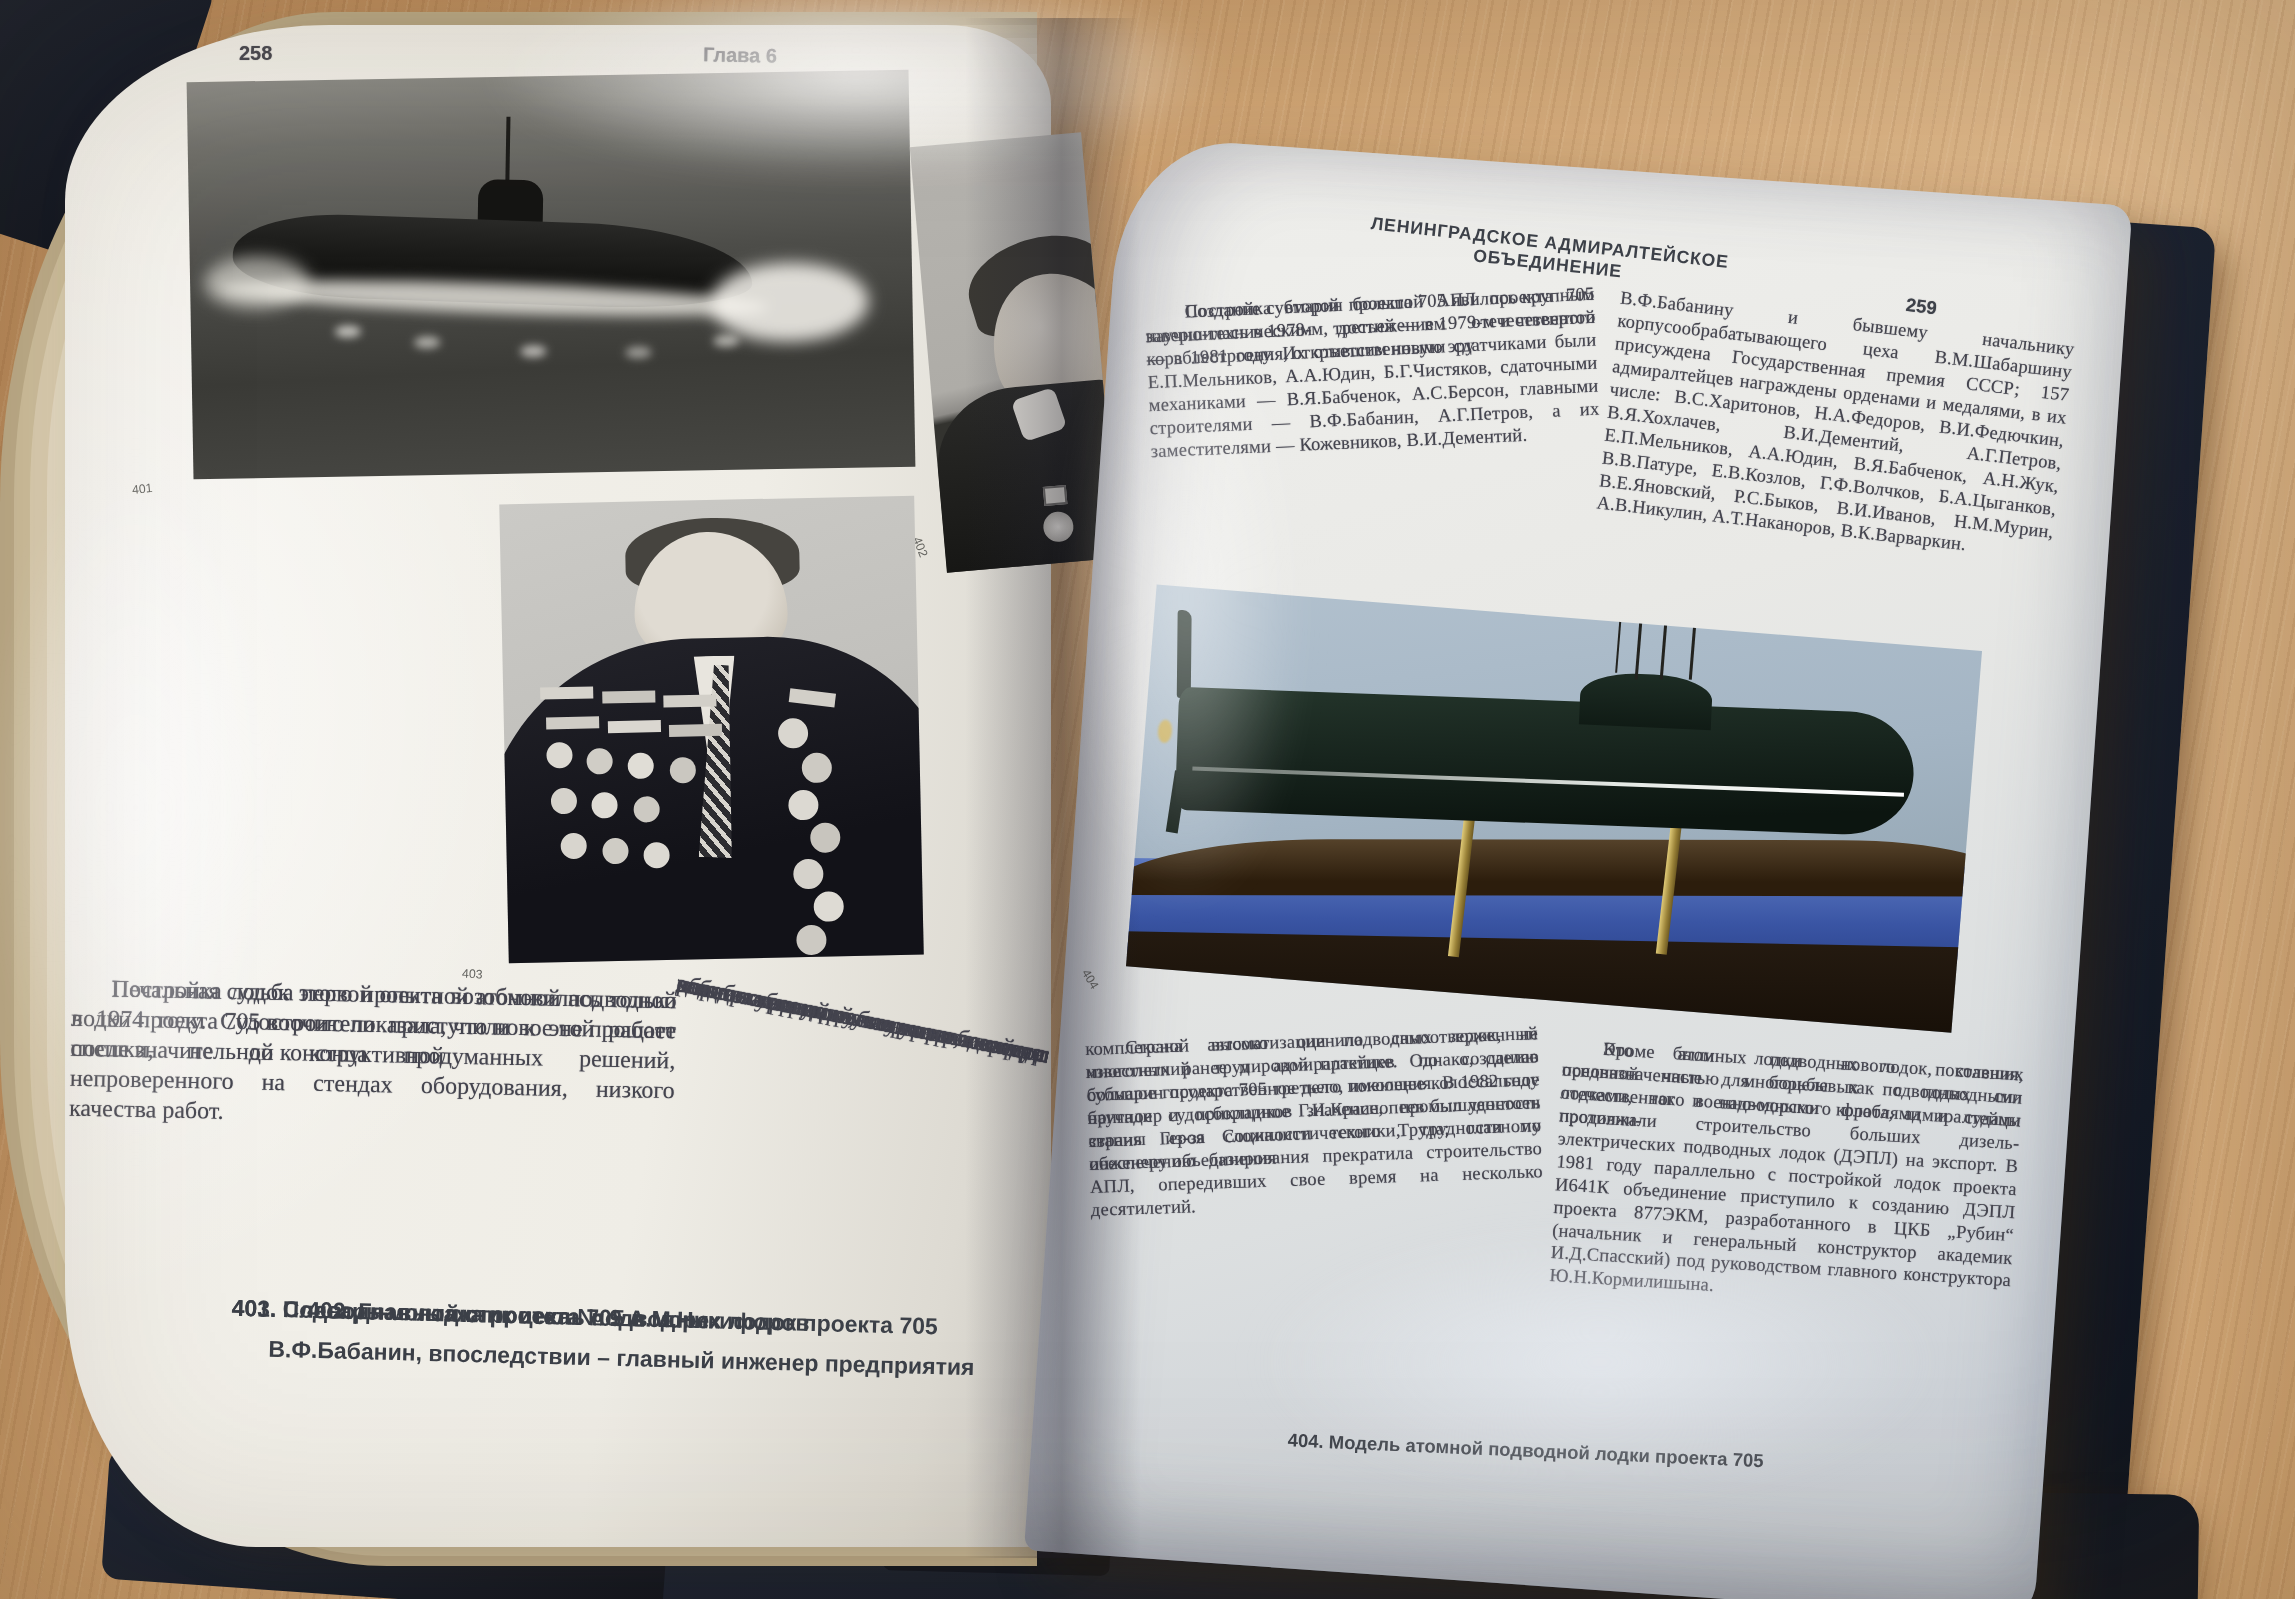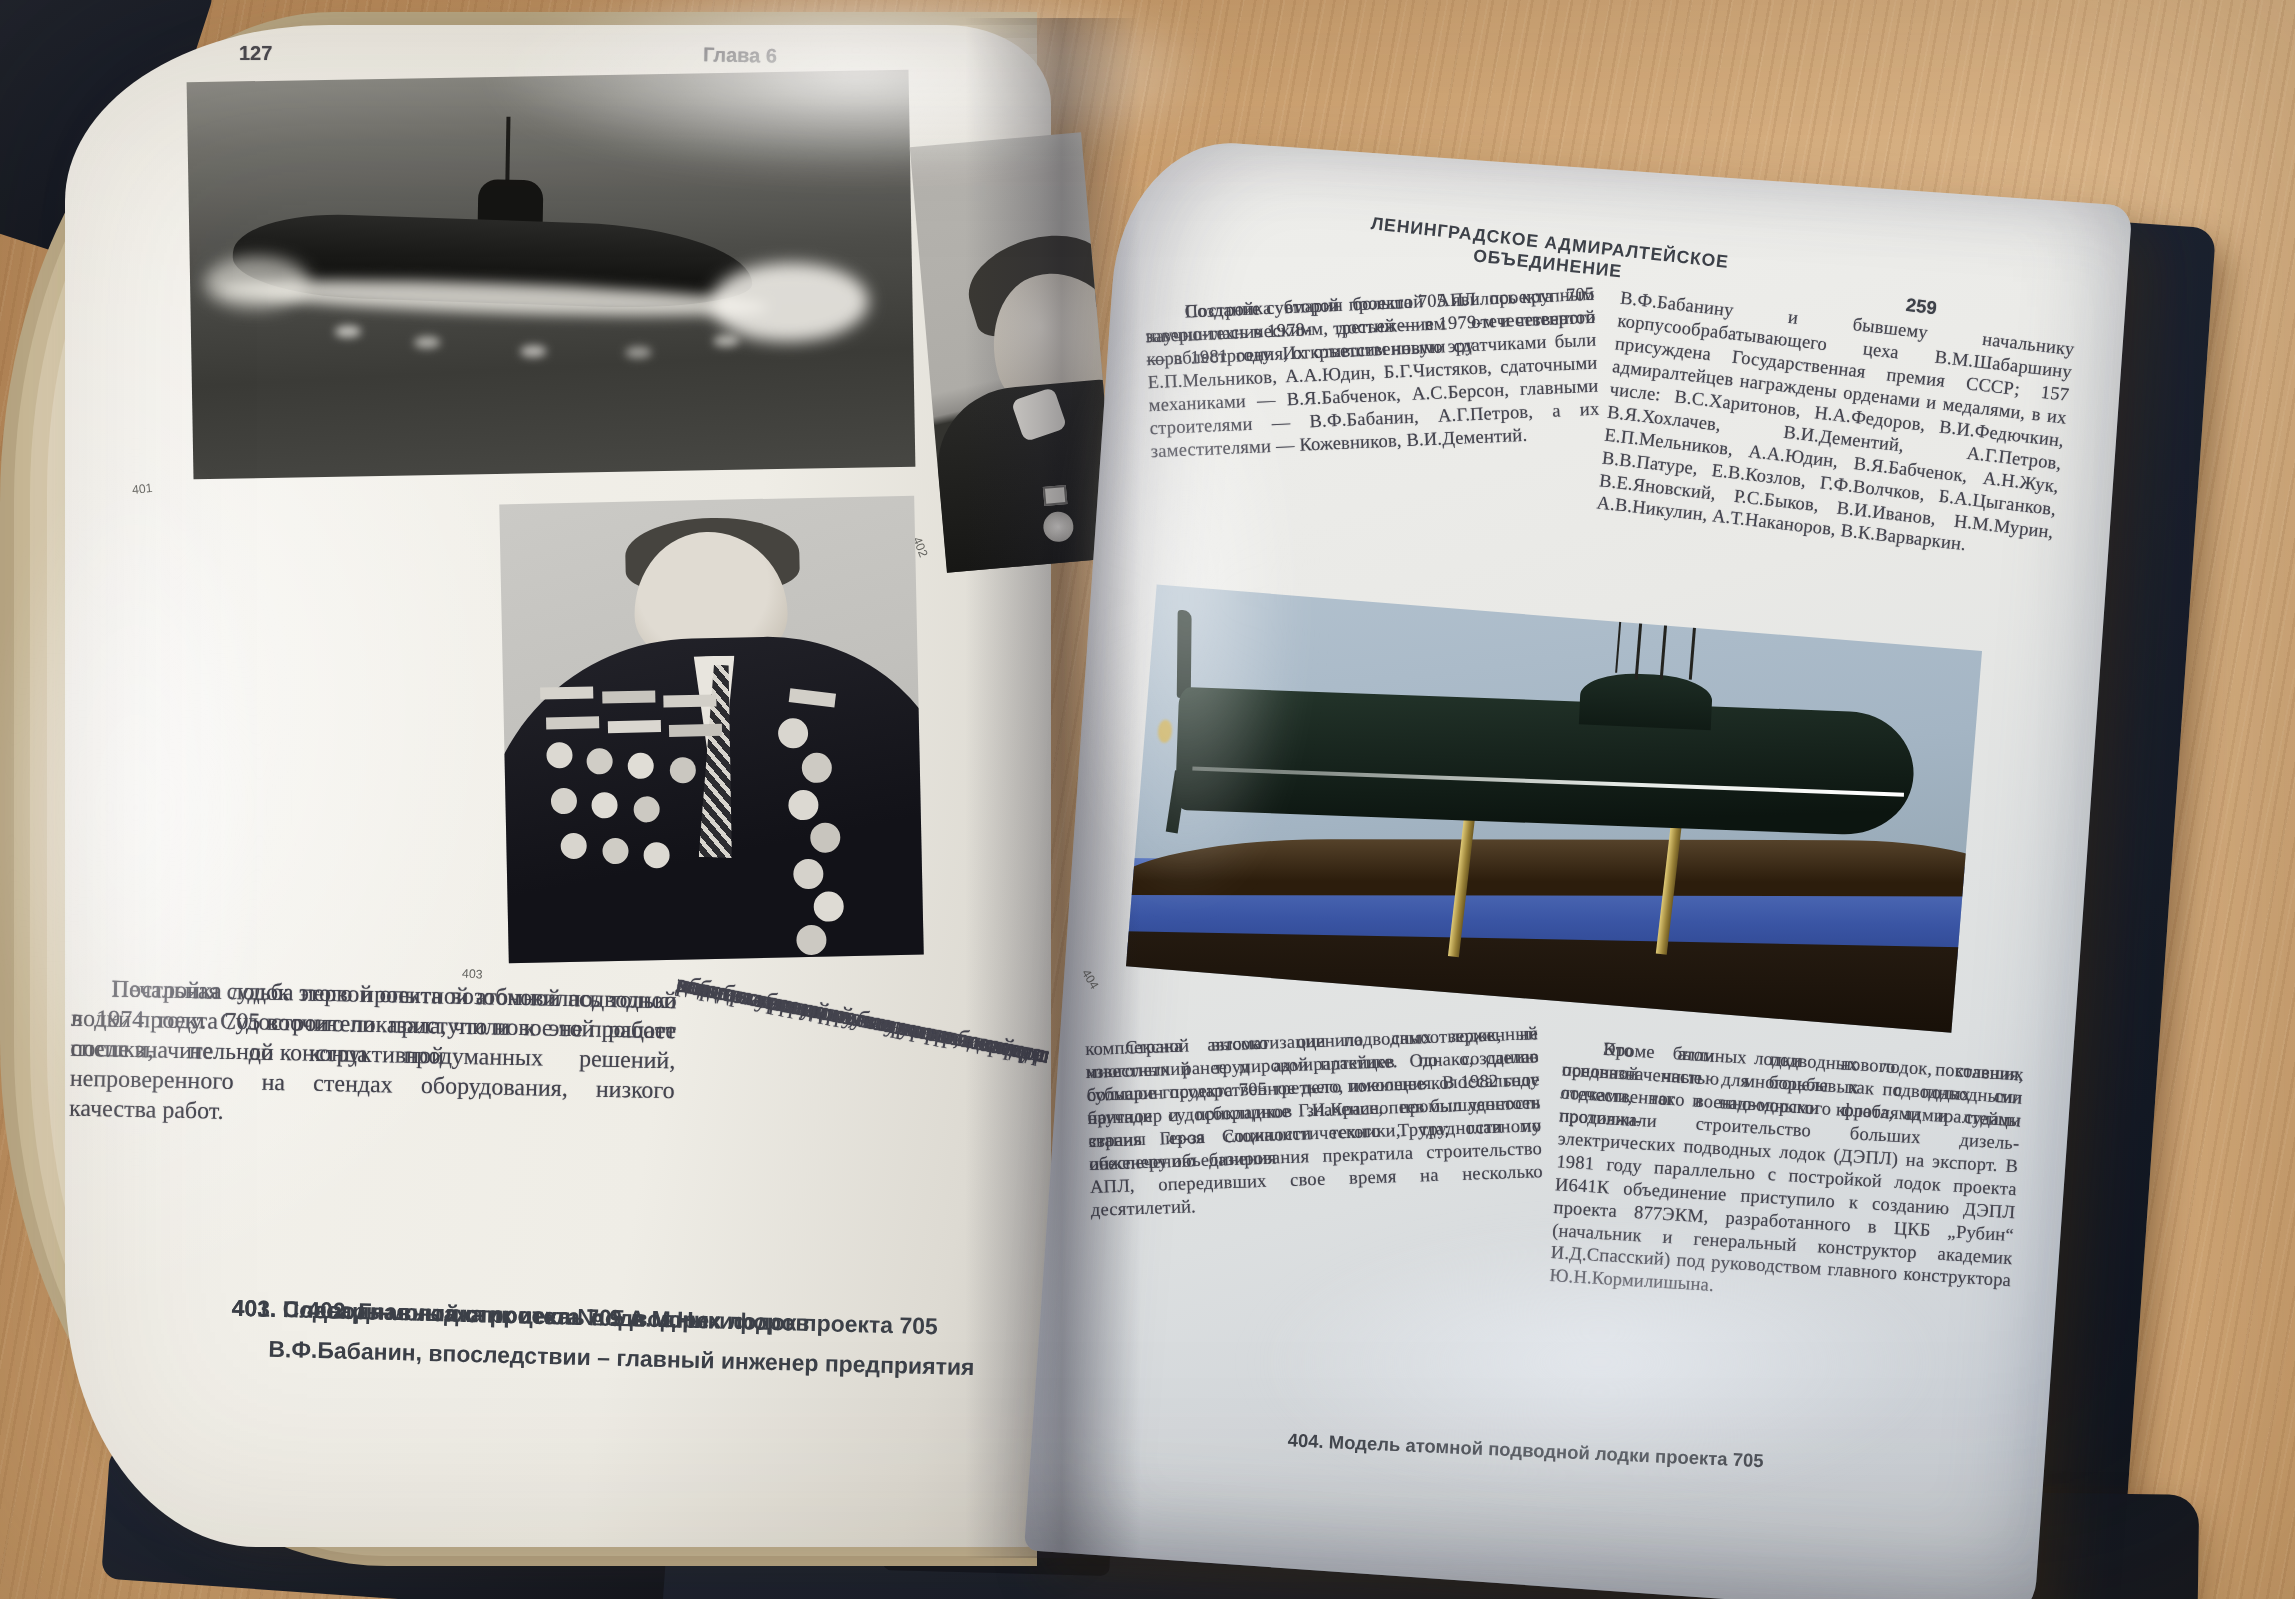--- a/index.html
+++ b/index.html
@@ -203,21 +203,21 @@
 
   <div class="stack">
     <div class="s1"></div>
     <div class="s2"></div>
     <div class="s3"></div>
     <div class="s4"></div>
   </div>
 
   <div class="page left-page">
 
-    <div class="lp-pagenum txt">127</div>
+    <div class="lp-pagenum txt">258</div>
     <div class="lp-head txt">Глава 6</div>
 
     <div class="photo401">
       <div class="p401-mast"></div>
       <div class="p401-sail"></div>
       <div class="p401-hull"></div>
       <div class="p401-wake"></div>
       <div class="p401-bow"></div>
       <div class="p401-stern"></div>
       <div class="p401-foam"></div>

